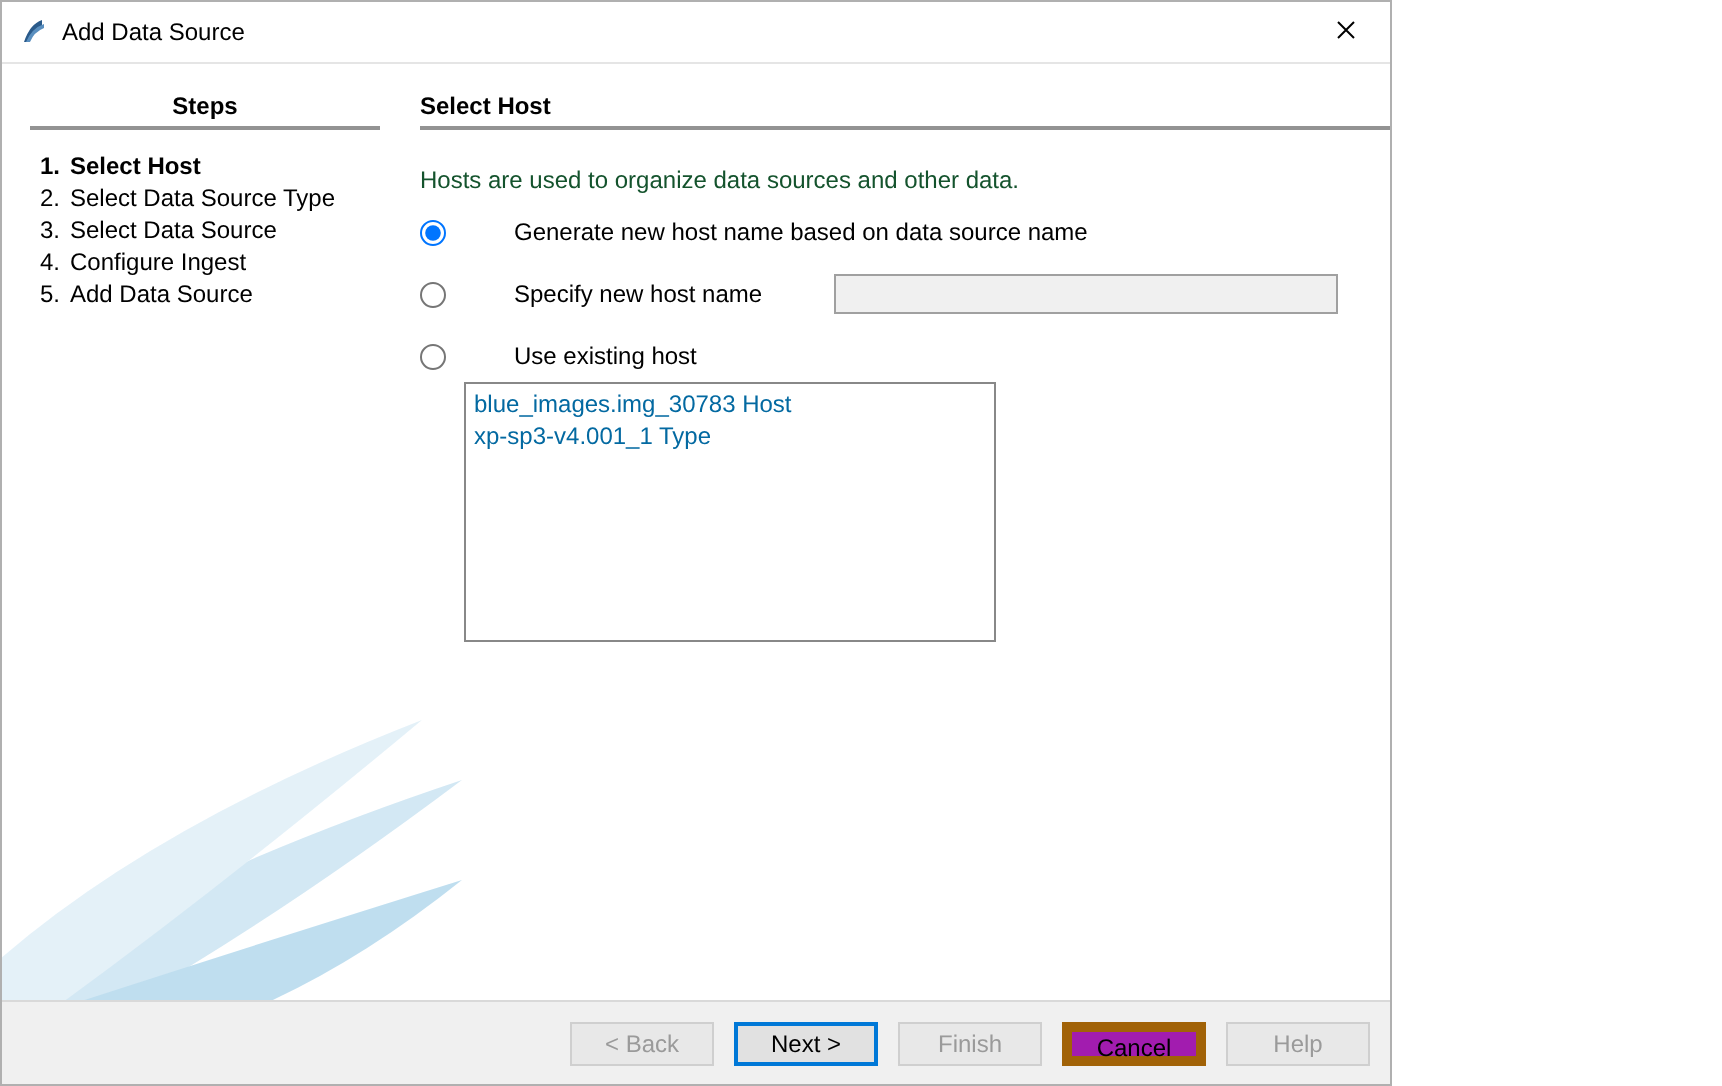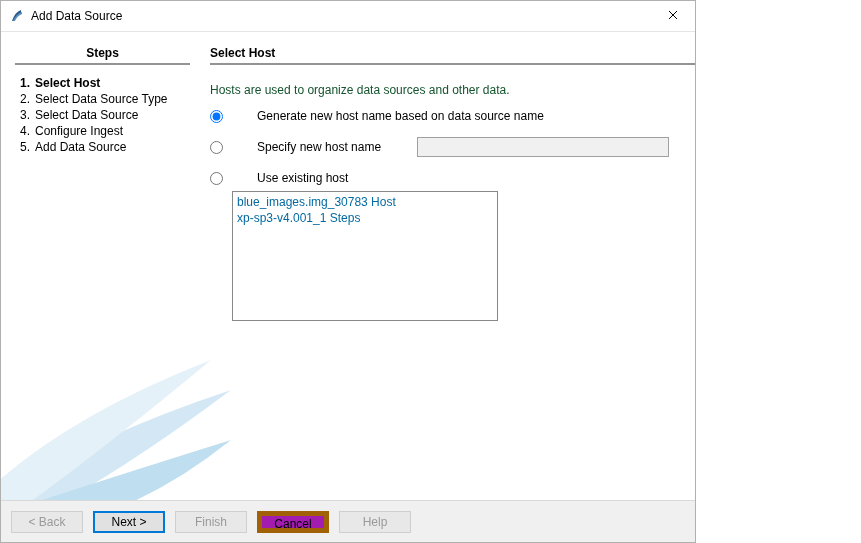--- a/index.html
+++ b/index.html
@@ -111,21 +111,21 @@
     overflow:auto;
   }
   .host-list .item { padding:0; line-height:16px; cursor:default; }
   
   .button-bar {
     height:42px;
     border-top:1px solid #d9d9d9;
     background:#f0f0f0;
     display:flex;
     align-items:center;
-    justify-content:flex-start;
+    justify-content:flex-end;
     padding:0 10px;
     gap:10px;
   }
   .button-bar button {
     width:72px; height:22px;
     font-family:inherit; font-size:12px;
     border:5px solid #a16207;
     background:#a21caf;
     cursor:pointer;
   }
@@ -214,21 +214,21 @@
         <input type="text" class="hostname-input" disabled="" value="" style="">
       </div>
 
       <div class="opt-row" style="margin-bottom:6px;">
         <input type="radio" name="hostopt" id="opt-ex" style="">
         <label for="opt-ex">Use existing host</label>
       </div>
 
       <div class="host-list">
         <div class="item">blue_images.img_30783 Host</div>
-        <div class="item">xp-sp3-v4.001_1 Steps</div>
+        <div class="item">xp-sp3-v4.001_1 Type</div>
       </div>
     </div>
 
   </div>
 
   <div class="button-bar">
     <button disabled="">&lt; Back</button>
     <button class="primary">Next &gt;</button>
     <button disabled="">Finish</button>
     <button>Cancel</button>

